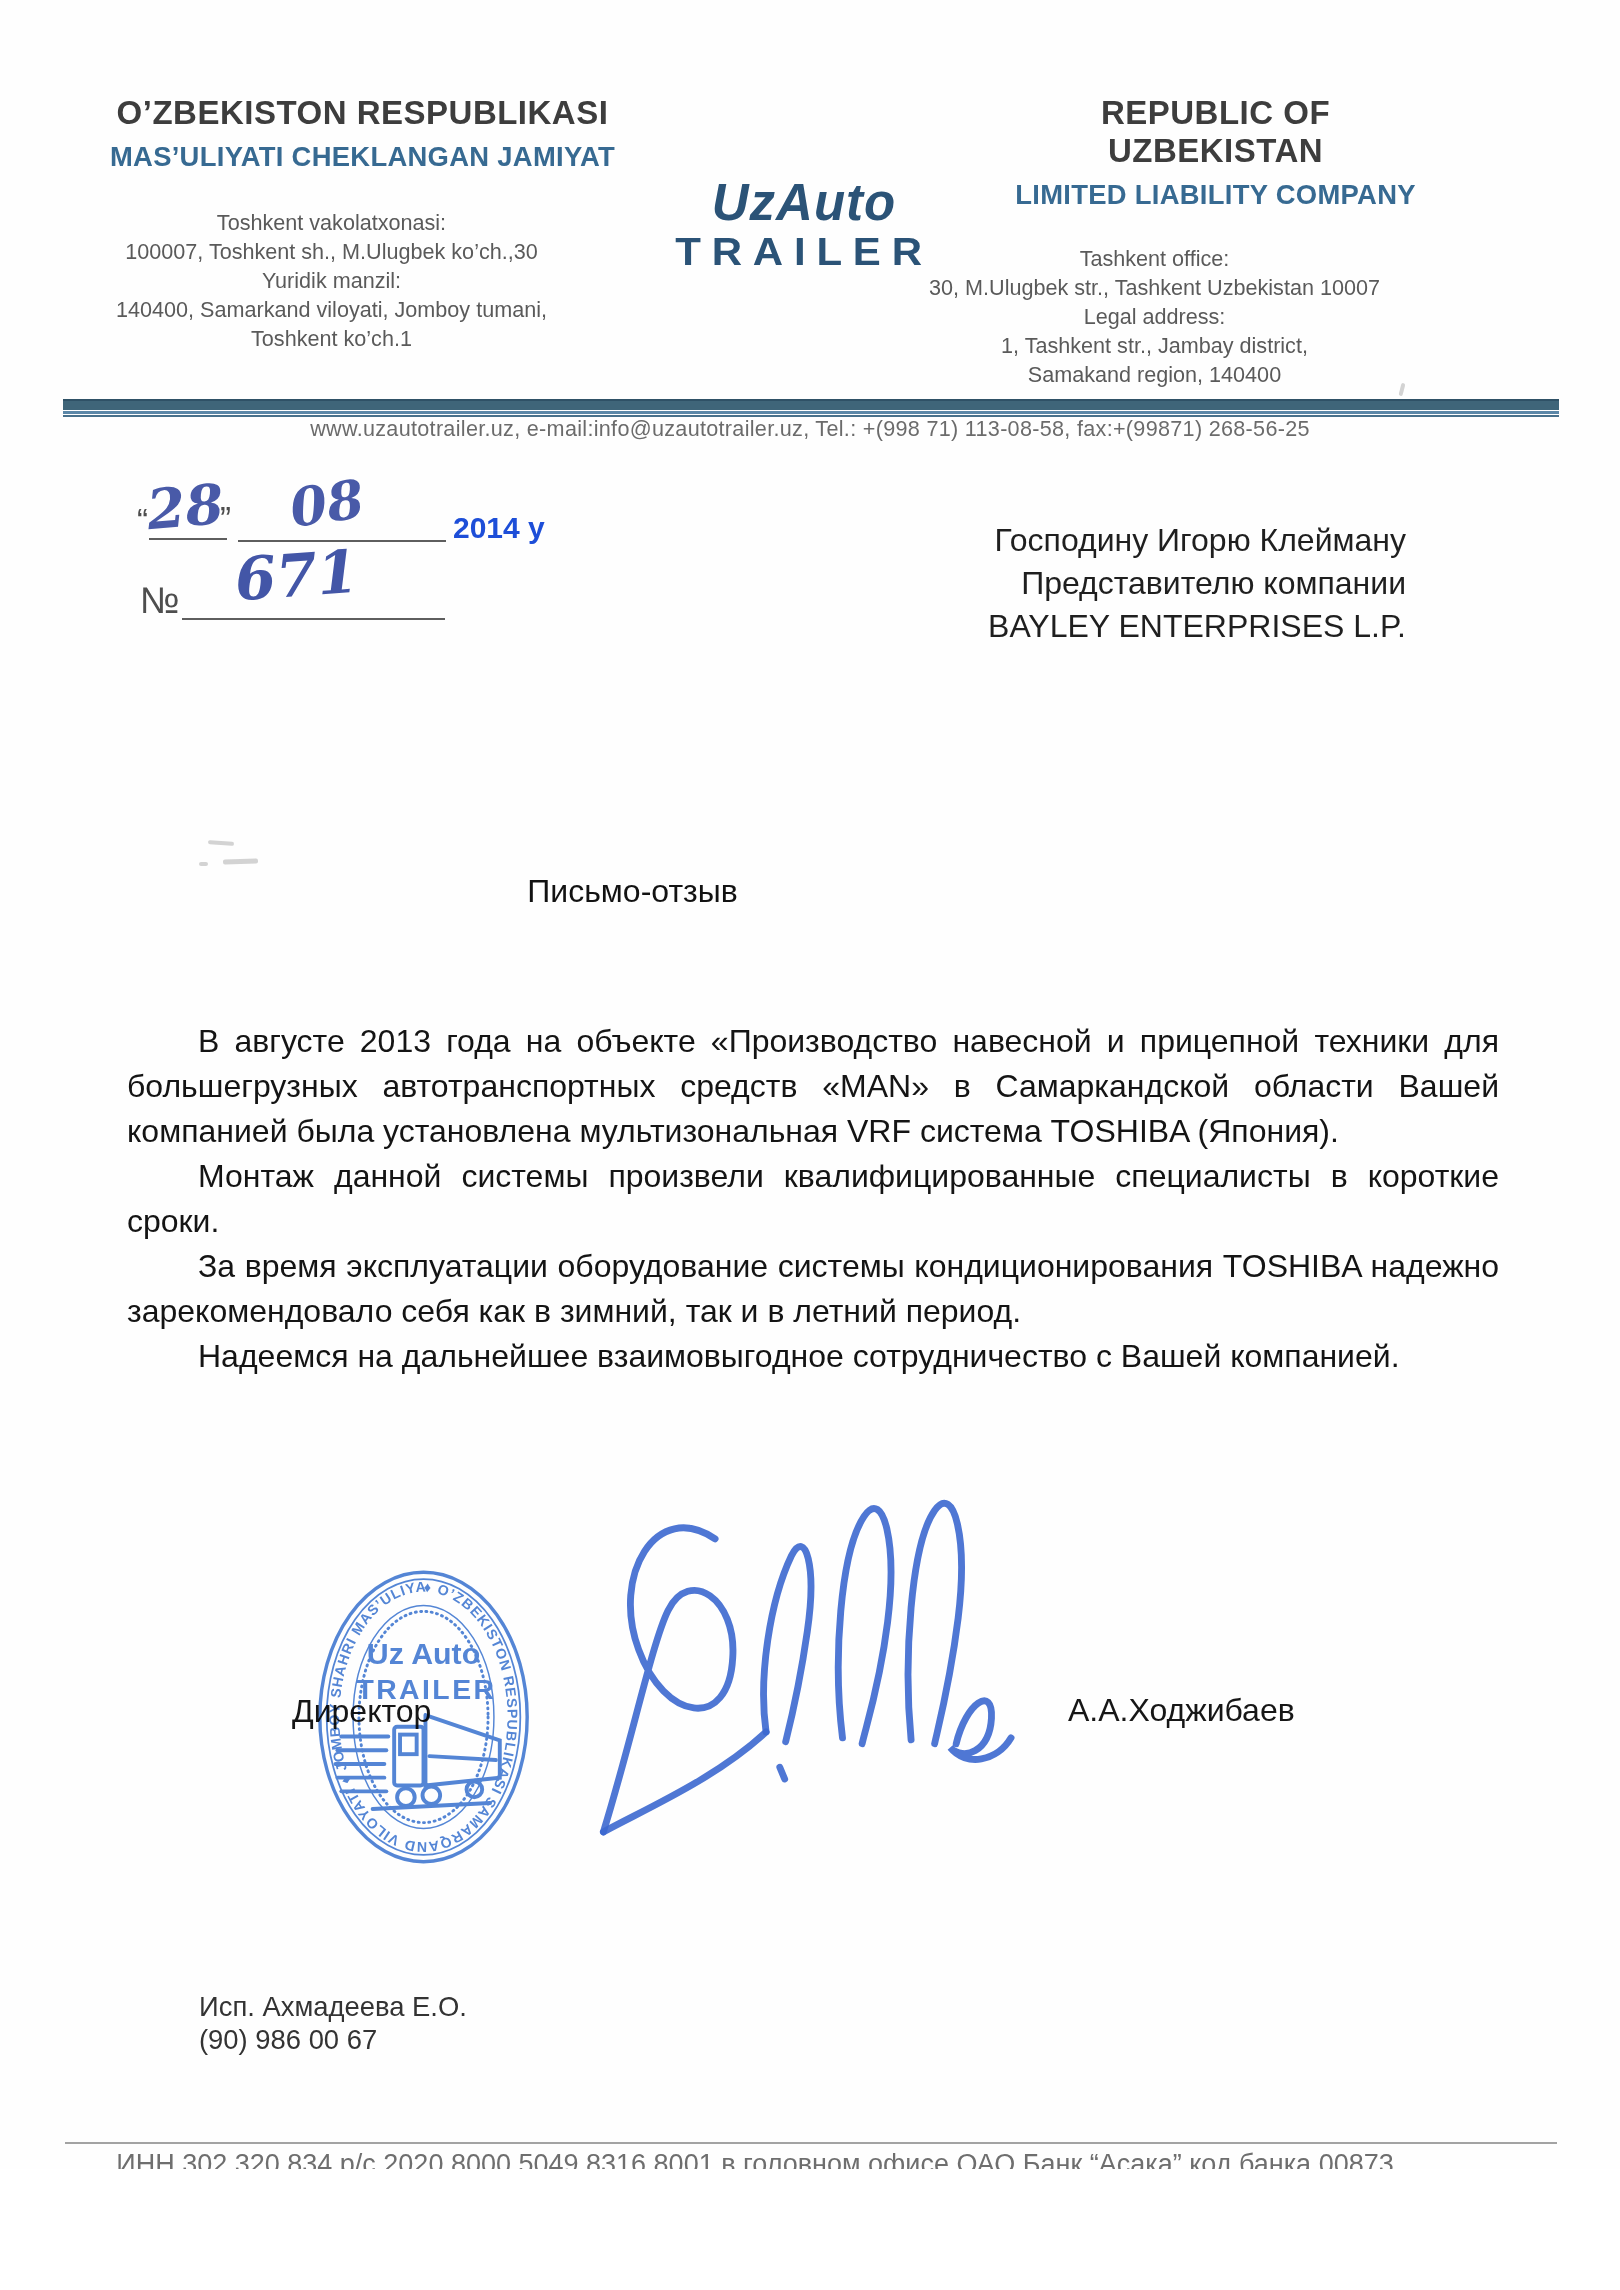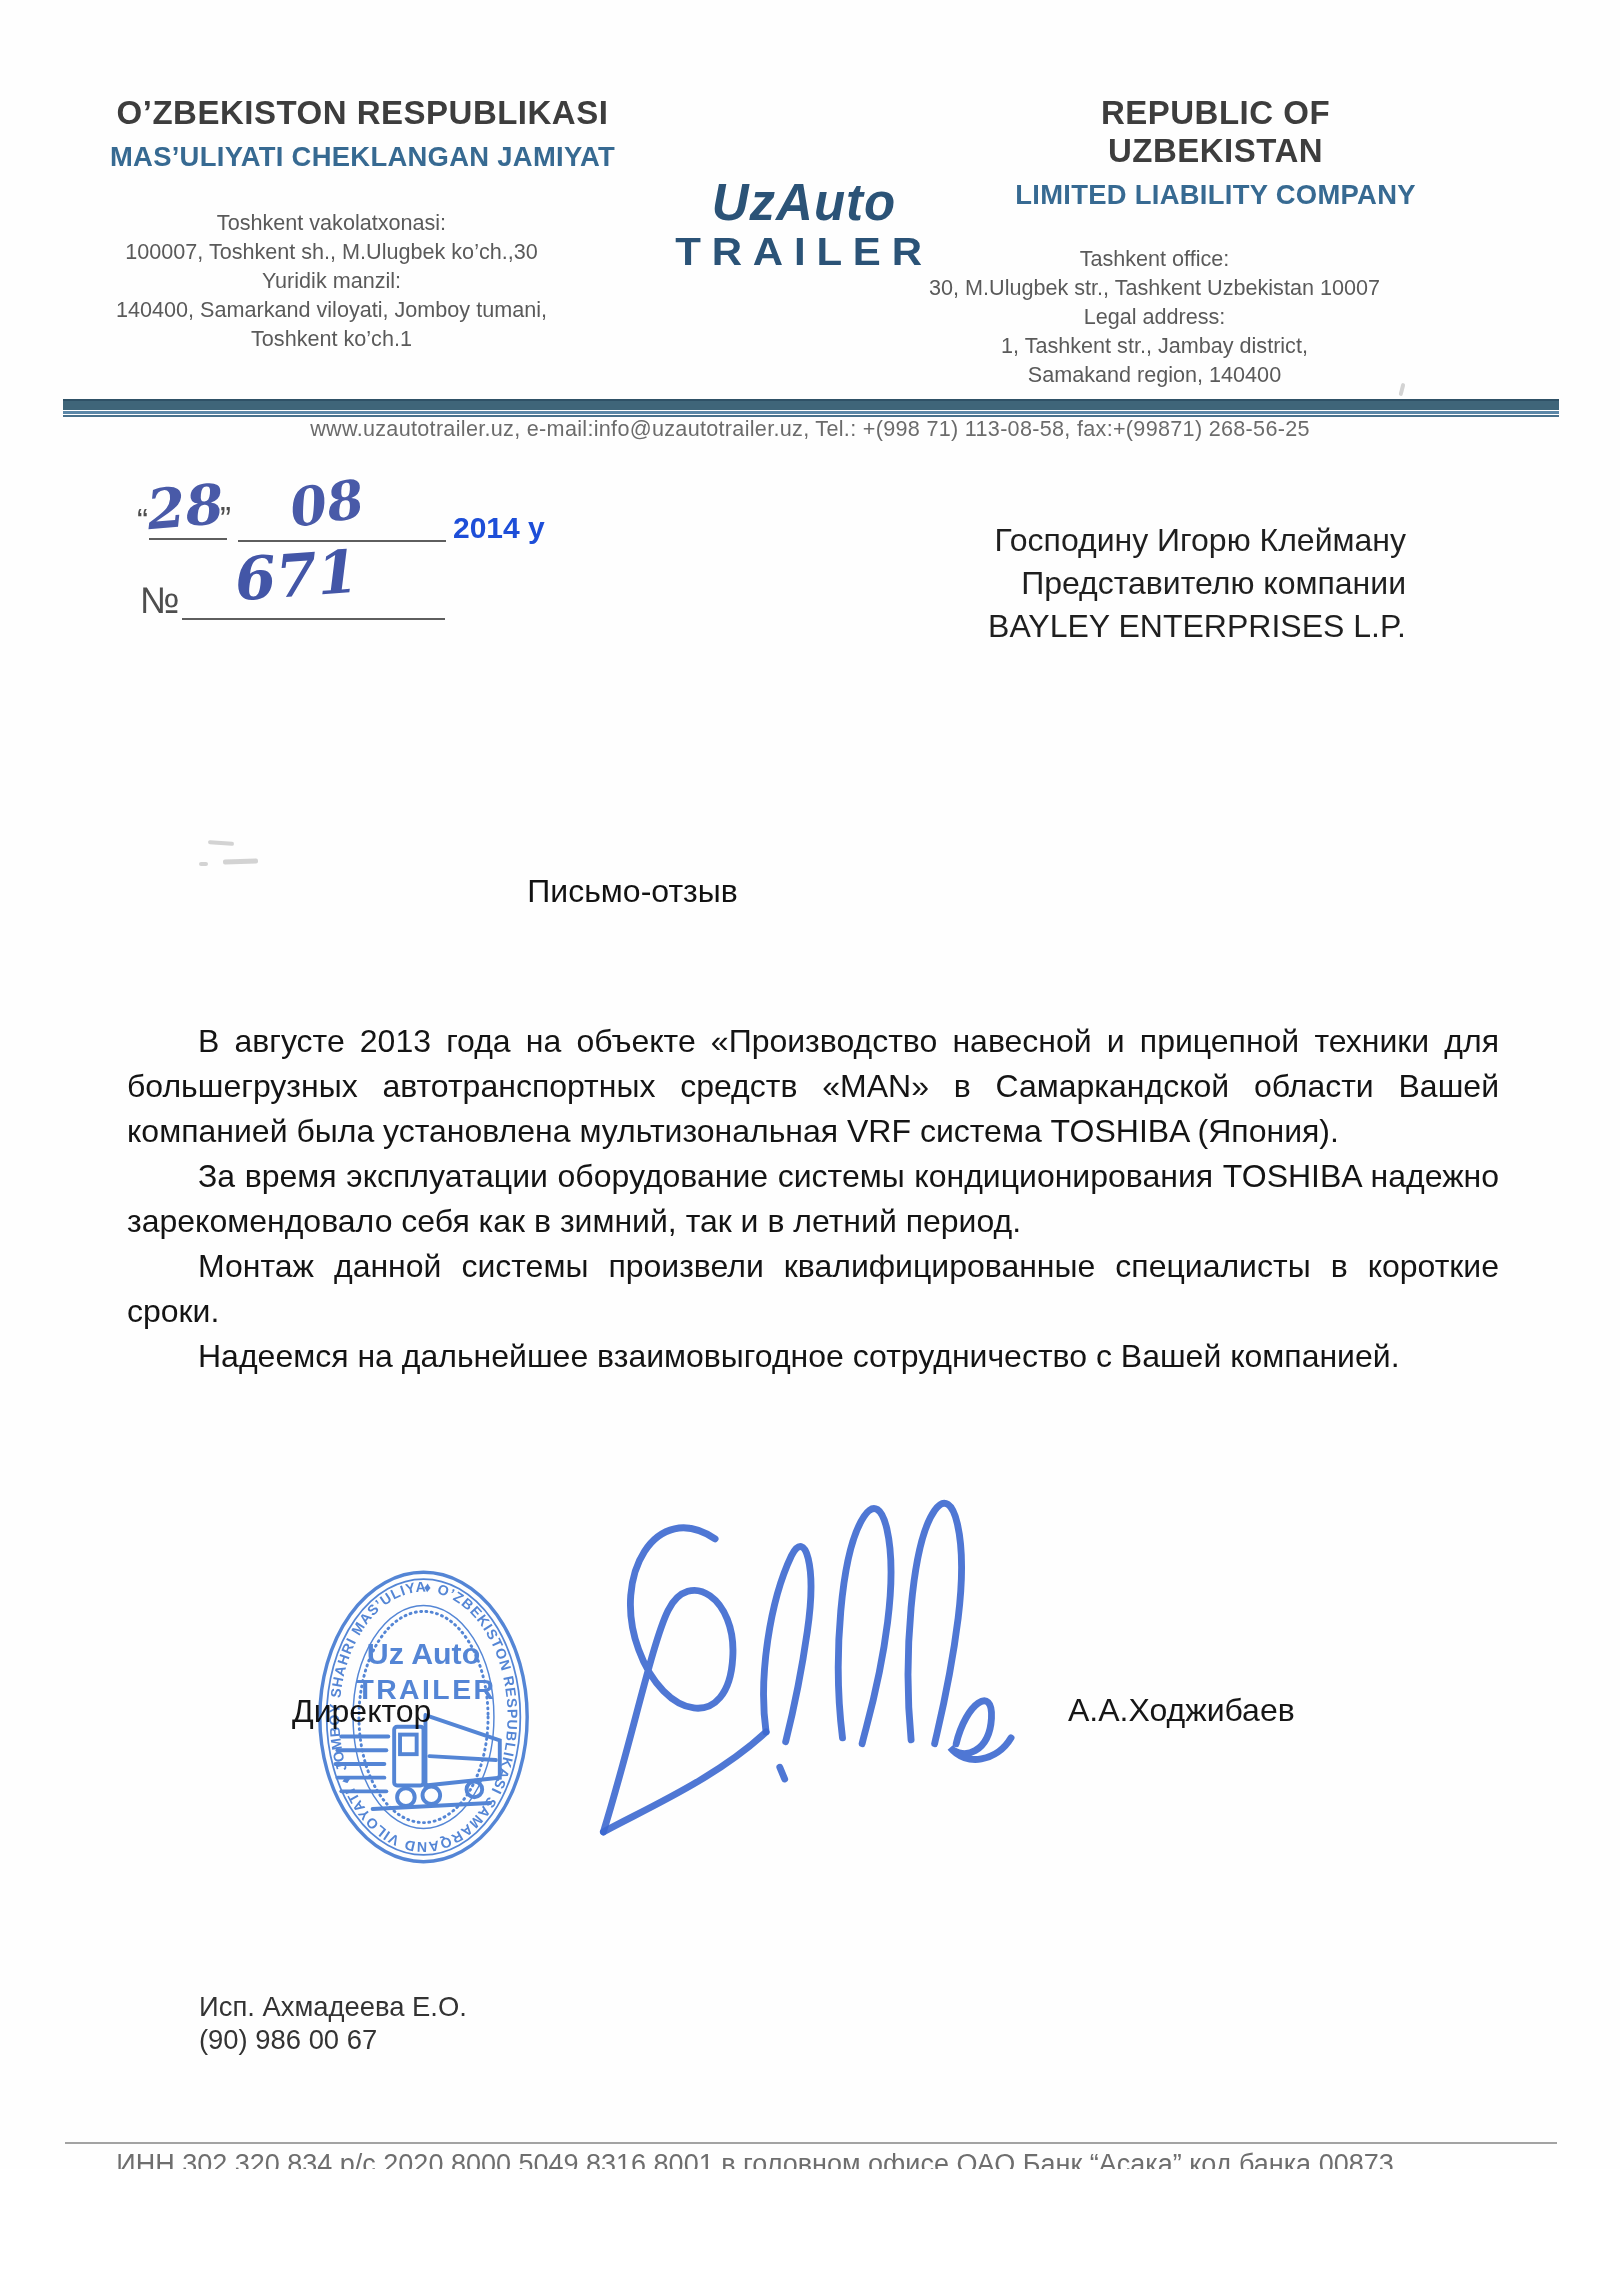--- a/index.html
+++ b/index.html
@@ -129,22 +129,22 @@
   </div>
 
   <div class="abs smudge" style="left:208px; top:841px; width:25.5px; height:3.9px; transform:rotate(4deg);"></div>
   <div class="abs smudge" style="left:223px; top:859px; width:35px; height:4.9px; transform:rotate(-2deg);"></div>
   <div class="abs smudge" style="left:199px; top:862px; width:8.8px; height:3.9px;"></div>
 
   <div class="abs letter-title">Письмо-отзыв</div>
 
   <div class="abs body-text">
     <p>В августе 2013 года на объекте «Производство навесной и прицепной техники для большегрузных автотранспортных средств «MAN» в Самаркандской области Вашей компанией была установлена мультизональная VRF система TOSHIBA (Япония).</p>
+    <p>Монтаж данной системы произвели квалифицированные специалисты в короткие сроки.</p>
     <p>За время эксплуатации оборудование  системы кондиционирования TOSHIBA надежно зарекомендовало себя как в зимний, так и в летний период.</p>
-    <p>Монтаж данной системы произвели квалифицированные специалисты в короткие сроки.</p>
     <p>Надеемся на дальнейшее взаимовыгодное сотрудничество с Вашей компанией.</p>
   </div>
 
   <div class="abs sig-role">Директор</div>
   <div class="abs sig-name">А.А.Ходжибаев</div>
 
   <svg class="abs stamp-wrap" viewBox="0 0 228 312">
     <g fill="none" stroke="#4b80d4">
       <ellipse cx="114" cy="156" rx="106" ry="148" stroke-width="3.5"></ellipse>
       <ellipse cx="114" cy="156" rx="99" ry="141" stroke-width="1.8"></ellipse>

